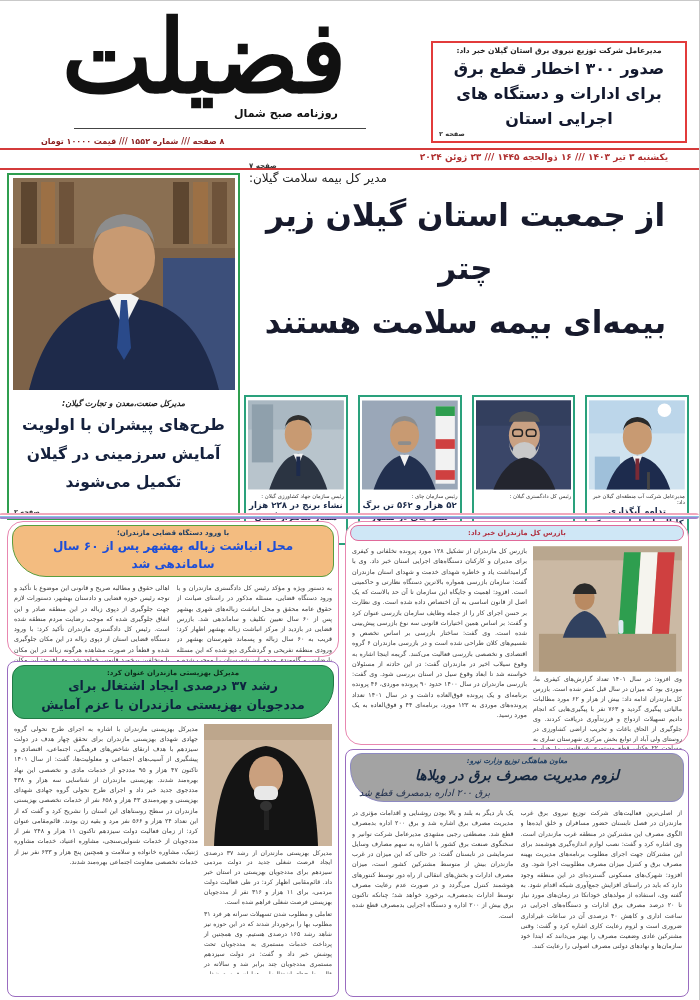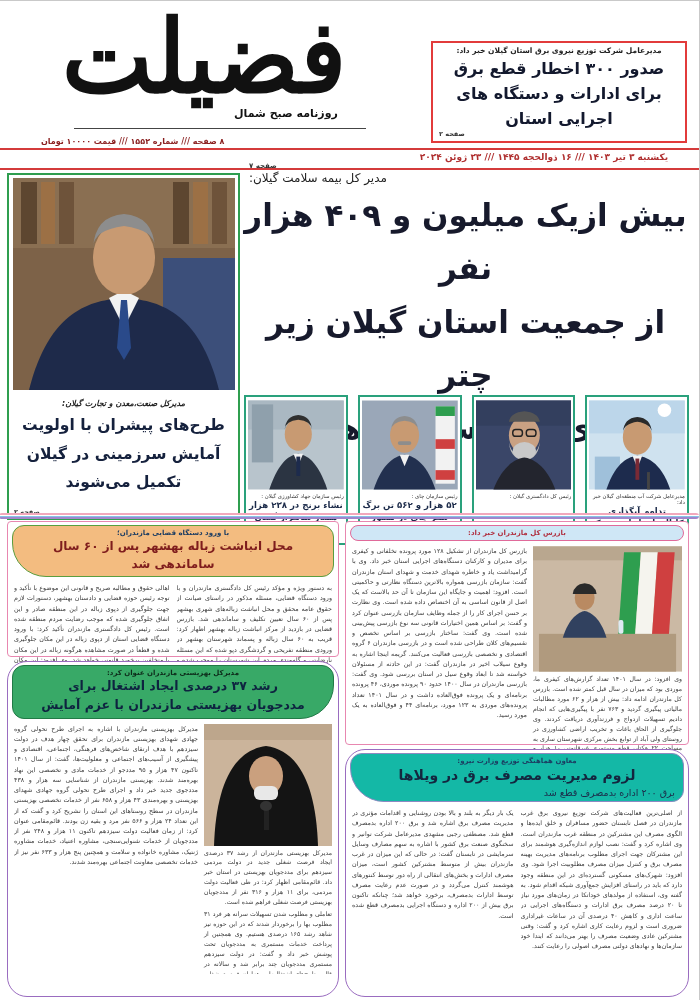--- a/index.html
+++ b/index.html
@@ -39,38 +39,38 @@
   .pcard svg{display:block;width:100%;height:92px;}
   .pcard .kick{font-size:5.4px;color:#333;margin-top:2px;}
   .pcard .ttl{font-size:8.6px;font-weight:bold;color:#1c2b4a;text-align:center;line-height:1.35;margin-top:1px;}
   .pcard .pref{position:absolute;left:3px;bottom:1px;font-size:5.8px;color:#555;font-weight:bold;}
   
   .tri-sep{left:0;top:512px;width:700px;height:6px;
            background:linear-gradient(to bottom,#f2a8bc 0 28%,#ffffff 28% 46%,#86c2e6 46% 70%,#a186cc 70% 100%);
            border-radius:3px;}
   
   .sec{box-sizing:border-box;background:#fff;}
-  .sec-pink{border:1.5px solid #e887b0;border-radius:4px;}
-  .sec-purple{border:1.5px solid #9a6cc0;border-radius:20px;}
+  .sec-pink{border:1.5px solid #e887b0;border-radius:16px;}
+  .sec-purple{border:1.5px solid #9a6cc0;border-radius:8px;}
   .hbox{border-radius:12px 12px 12px 34px;box-sizing:border-box;padding:3px 8px;margin:3px 4px;}
   .hbox .kick{font-size:7px;text-align:center;font-weight:bold;}
   .hbox .hl{font-weight:bold;text-align:center;line-height:1.5;}
   .hbox-orange{background:#f3bc80;border:1.5px solid #5a9e3f;}
   .hbox-orange .kick{color:#1c3d62;}
-  .hbox-orange .hl{color:#7f1d1d;font-size:12px;}
+  .hbox-orange .hl{color:#1d4ed8;font-size:12px;}
   .hbox-blue{background:#cfe7f6;border:1.5px solid #e06a9a;border-radius:8px;}
   .hbox-blue .kick{color:#b03040;}
   .hbox-blue .hl{color:#8c2430;font-size:12.5px;}
   .hbox-green{background:#38a967;border:1.5px solid #217a46;border-radius:12px 12px 34px 12px;}
   .hbox-green .kick{color:#0d2b1a;}
   .hbox-green .hl{color:#0e2340;font-size:12.5px;}
-  .hbox-yellow{background:#14b8a6;border:1.5px solid #8d89c2;border-radius:12px 12px 12px 34px;}
+  .hbox-yellow{background:#a3a3a3;border:1.5px solid #8d89c2;border-radius:12px 12px 12px 34px;font-style:italic;}
   .hbox-yellow .kick{color:#1c3d62;}
   .hbox-yellow .hl{color:#14263f;font-size:14px;}
-  .hbox-yellow .sub{font-size:9.5px;text-align:right;color:#1c2b4a;margin-top:1px;}
+  .hbox-yellow .sub{font-size:9.5px;text-align:left;color:#1c2b4a;margin-top:1px;}
   .body-cols{display:flex;gap:7px;padding:3px 6px;}
   .bcol{flex:1;font-size:6.35px;line-height:1.62;text-align:justify;color:#3a3a3a;overflow:hidden;}
   .cap{font-size:6.2px;line-height:1.6;text-align:justify;color:#3a3a3a;margin-top:2px;}
   .sec1{left:8px;top:520px;width:332px;height:136px;}
   .sec2{left:346px;top:520px;width:344px;height:224px;}
   .sec3{left:8px;top:660px;width:332px;height:336px;}
   .sec4{left:346px;top:748px;width:344px;height:248px;}
   .tk-row{display:flex;gap:6px;padding:2px 6px;}
   .tk-left{width:46%;}
   .tk-left svg{display:block;width:100%;height:126px;}
@@ -118,21 +118,20 @@
       <path d="M108,122 L114,122 L118,170 L111,182 L104,170 Z" fill="#2a4a8a"></path>
     </svg>
     <div class="kick">مدیرکل صنعت،معدن و تجارت گیلان:</div>
     <div class="hl">طرح‌های پیشران با اولویت آمایش سرزمینی در گیلان تکمیل می‌شوند</div>
     <div class="pref">صفحه ۲</div>
   </div>
 
   <div class="abs lead-pref">صفحه ۷</div>
   <div class="abs lead-kick">مدیر کل بیمه سلامت گیلان:</div>
   <div class="abs lead-hl">
-    <div>بیش ازیک میلیون و ۴۰۹ هزار نفر</div>
     <div>از جمعیت استان گیلان زیر چتر</div>
     <div>بیمه‌ای بیمه سلامت هستند</div>
   </div>
 
   <div class="abs prow">
     <div class="pcard">
       <svg viewBox="0 0 99 92">
         <rect width="99" height="92" fill="#cfe2ef"></rect>
           <rect x="0" y="0" width="99" height="34" fill="#bcd6ea"></rect>
         <circle cx="78" cy="10" r="7" fill="#ffffff"></circle>

